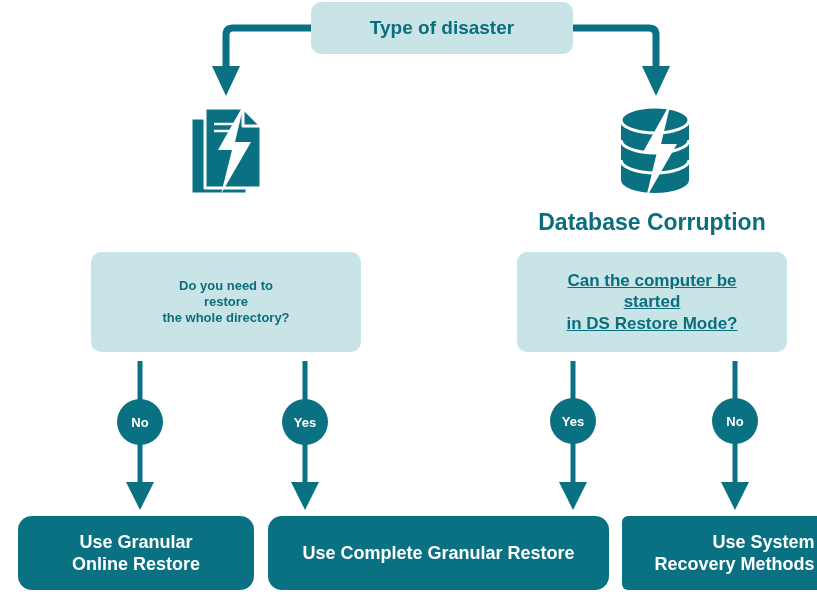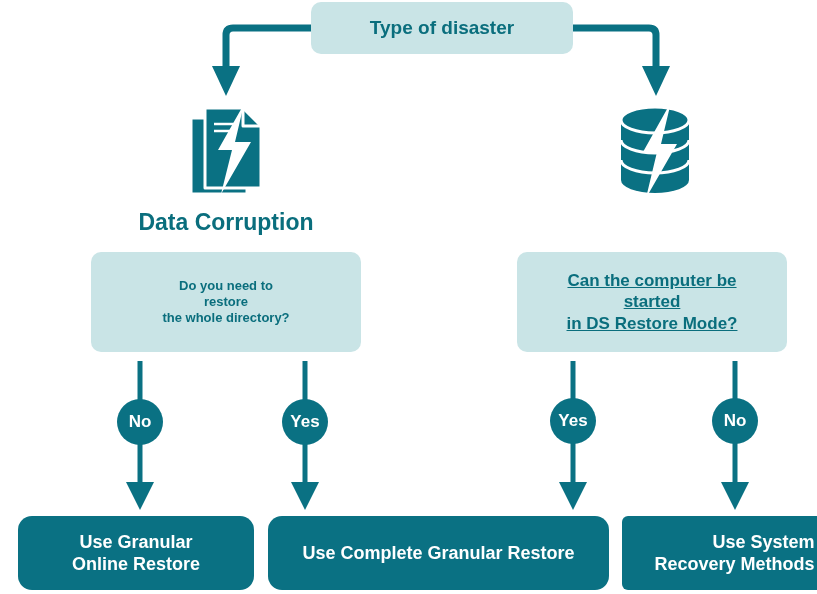--- a/index.html
+++ b/index.html
@@ -127,21 +127,21 @@
   }
 
   
   .badge {
     position: absolute;
     width: 46px;
     height: 46px;
     border-radius: 50%;
     background: #0a7183;
     color: #ffffff;
-    font-size: 17px;
+    font-size: 13px;
     font-weight: bold;
     display: flex;
     align-items: center;
     justify-content: center;
     box-sizing: border-box;
   }
   #badge-1 { left: 87px;  top: 399px; }
   #badge-2 { left: 252px; top: 399px; }
   #badge-3 { left: 520px; top: 398px; }
   #badge-4 { left: 682px; top: 398px; }
@@ -206,21 +206,21 @@
       <ellipse cx="42" cy="20" rx="34" ry="13" fill="#0a7183"></ellipse>
 
       <path d="M 8 40 A 34 13 0 0 0 76 40" fill="none" stroke="#ffffff" stroke-width="3"></path>
       <path d="M 8 60 A 34 13 0 0 0 76 60" fill="none" stroke="#ffffff" stroke-width="3"></path>
       <ellipse cx="42" cy="20" rx="34" ry="13" fill="none" stroke="#ffffff" stroke-width="3"></ellipse>
 
       <path d="M 58 2 L 30 52 L 44 52 L 33 98 L 64 44 L 48 44 Z" fill="#ffffff"></path>
     </svg>
   </div>
 
-  <div id="title-left" class="branch-title">Data Corruption</div>
+  <div id="title-right" class="branch-title">Database Corruption</div>
 
   <div id="q-left" class="node node-light">Do you need to
 restore
 the whole directory?</div>
   <div id="q-right" class="node node-light">Can the computer be
 started
 in DS Restore Mode?</div>
 
   <div id="badge-1" class="badge">No</div>
   <div id="badge-2" class="badge">Yes</div>

